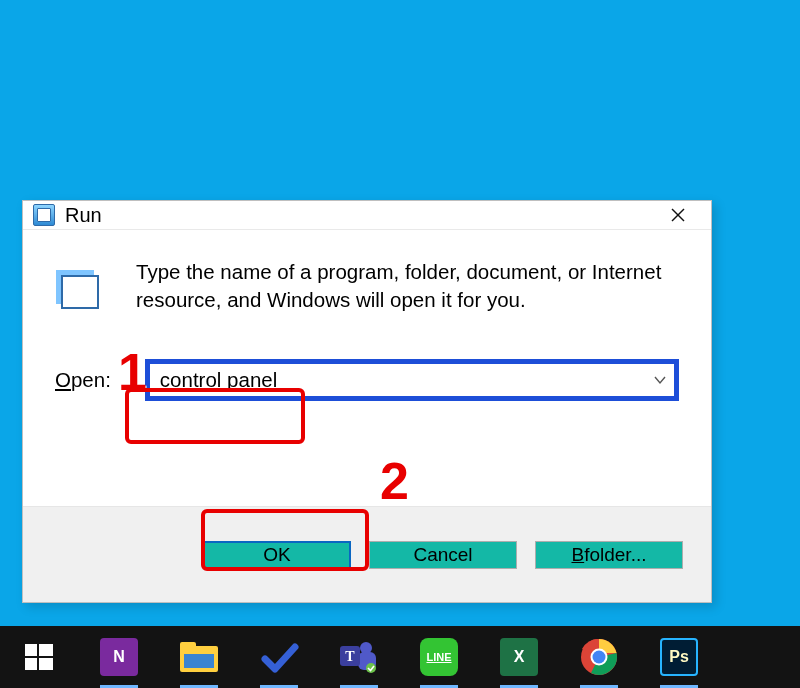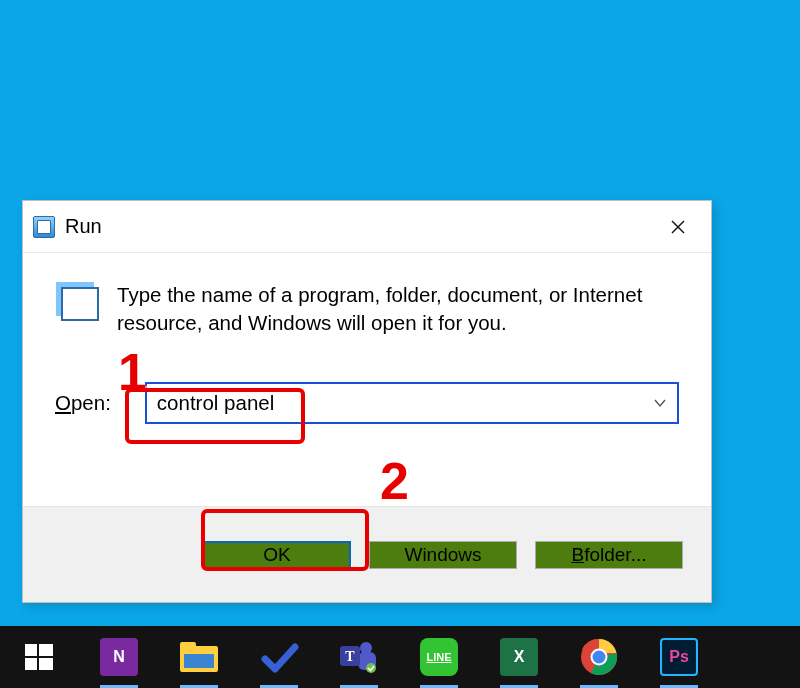--- a/index.html
+++ b/index.html
@@ -18,21 +18,21 @@
     position: absolute;
     left: 22px;
     top: 200px;
     width: 690px;
     height: 403px;
     background: #fff;
     border: 1px solid #bfbfbf;
     box-shadow: 4px 4px 10px rgba(0,0,0,.15);
   }
   .titlebar {
-    height: 52px;
+    height: 29px;
     display: flex;
     align-items: center;
     padding: 0 6px 0 10px;
     border-bottom: 1px solid #e9e9e9;
   }
   .titlebar .app-icon {
     width: 22px; height: 22px;
     margin-right: 10px;
     background: linear-gradient(#8fd5ff,#2e8ad4);
     border: 1px solid #2e6aa8;
@@ -59,22 +59,22 @@
     background: transparent;
     border: none;
     cursor: pointer;
   }
 
   .body-area {
     padding: 28px 32px 8px 32px;
   }
   .desc-row {
     display: flex;
-    gap: 16px;
-    align-items: flex-start;
+    gap: 35px;
+    align-items: flex-end;
   }
   .run-big-icon {
     width: 46px; height: 46px;
     flex: 0 0 46px;
     position: relative;
   }
   .run-big-icon .sq {
     position:absolute; left:6px; top:6px; width:38px; height:34px;
     border:2px solid #2e6aa8;
     background:#fff;
@@ -99,21 +99,21 @@
   .open-label .u { text-decoration: underline; }
   .combo {
     position: relative;
     flex: 1;
   }
   .combo input {
     width: 100%;
     height: 42px;
     padding: 2px 40px 2px 10px;
     font-size: 20.5px;
-    border: 2px solid #1d4ed8;
+    border: 5px solid #1d4ed8;
     outline: none;
     background:#fff;
     color:#000;
   }
   .combo .chevron {
     position:absolute;
     right:12px; top:50%;
     transform:translateY(-50%);
     width:14px;height:14px;
     pointer-events:none;
@@ -128,21 +128,21 @@
     border-top:1px solid #e6e6e6;
     display:flex;
     align-items:center;
     justify-content:flex-end;
     gap: 18px;
     padding-right: 28px;
   }
   .btn {
     width: 148px;
     height: 28px;
-    background:#4d7c0f;
+    background:#14b8a6;
     border:1px solid #adadad;
     font-size: 19px;
     color:#000;
     cursor:pointer;
   }
   .btn.ok {
     border:2px solid #0a66c2;
   }
   .btn .u{text-decoration:underline;}
 
@@ -225,21 +225,21 @@
           <svg viewBox="0 0 14 14">
               <polyline points="2,4 7,10 12,4" fill="none" stroke="#555" stroke-width="1.4"></polyline>
             </svg>
         </span>
       </div>
     </div>
   </div>
 
   <div class="button-row">
     <button class="btn ok">OK</button>
-    <button class="btn">Windows</button>
+    <button class="btn">Cancel</button>
     <button class="btn"><span class="u">B</span><span>folder...</span></button>
   </div>
 </div>
 
 <div class="annot-num" style="left:118px; top:342px;">1</div>
 <div class="annot" style="left:125px; top:388px; width:180px; height:56px;"></div>
 
 <div class="annot-num" style="left:380px; top:451px;">2</div>
 <div class="annot" style="left:201px; top:509px; width:168px; height:62px;"></div>
 
@@ -296,16 +296,16 @@
       <circle cx="19" cy="19" r="18" fill="#db4437"></circle>
       <path d="M19 1 A18 18 0 0 1 36.5 15 L19 15 Z" fill="#ffcd40"></path>
       <path d="M36.5 15 A18 18 0 0 1 11 35 L19 19 Z" fill="#0f9d58"></path>
       <path d="M2 11 A18 18 0 0 1 19 1 L19 19 Z" fill="#db4437"></path>
       <circle cx="19" cy="19" r="8.5" fill="#fff"></circle>
       <circle cx="19" cy="19" r="6.5" fill="#4285f4"></circle>
     </svg>
   </div>
 
   <div class="tb-item thumb">
-    <div class="tile" style="background:#001d34;border:2px solid #27b4ff;color:#ec4899;">Ps</div>
+    <div class="tile" style="background:#001d34;border:2px solid #27b4ff;color:#fef9c3;">Ps</div>
   </div>
 
 </div>
 
 </body></html>

